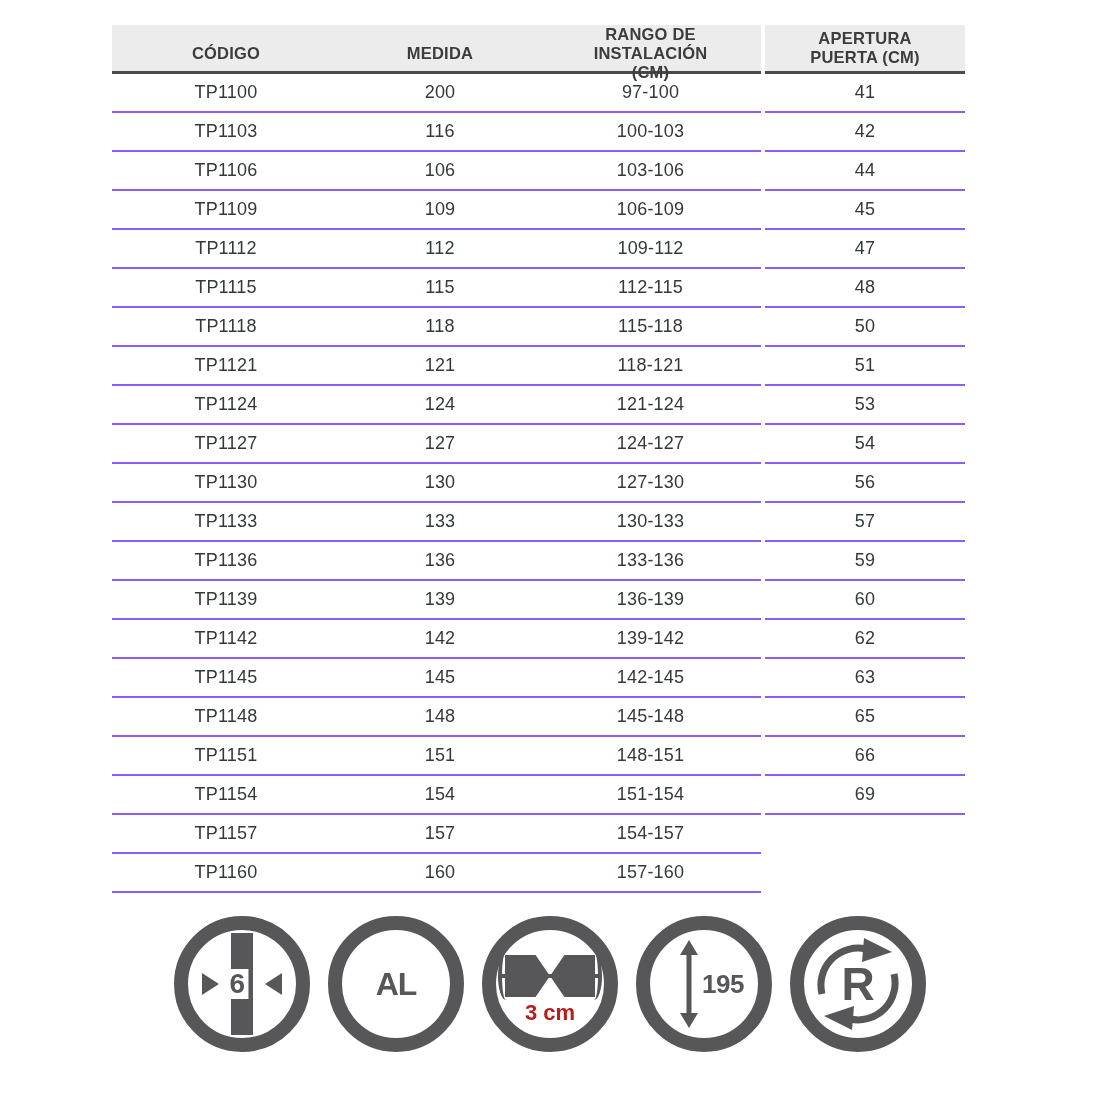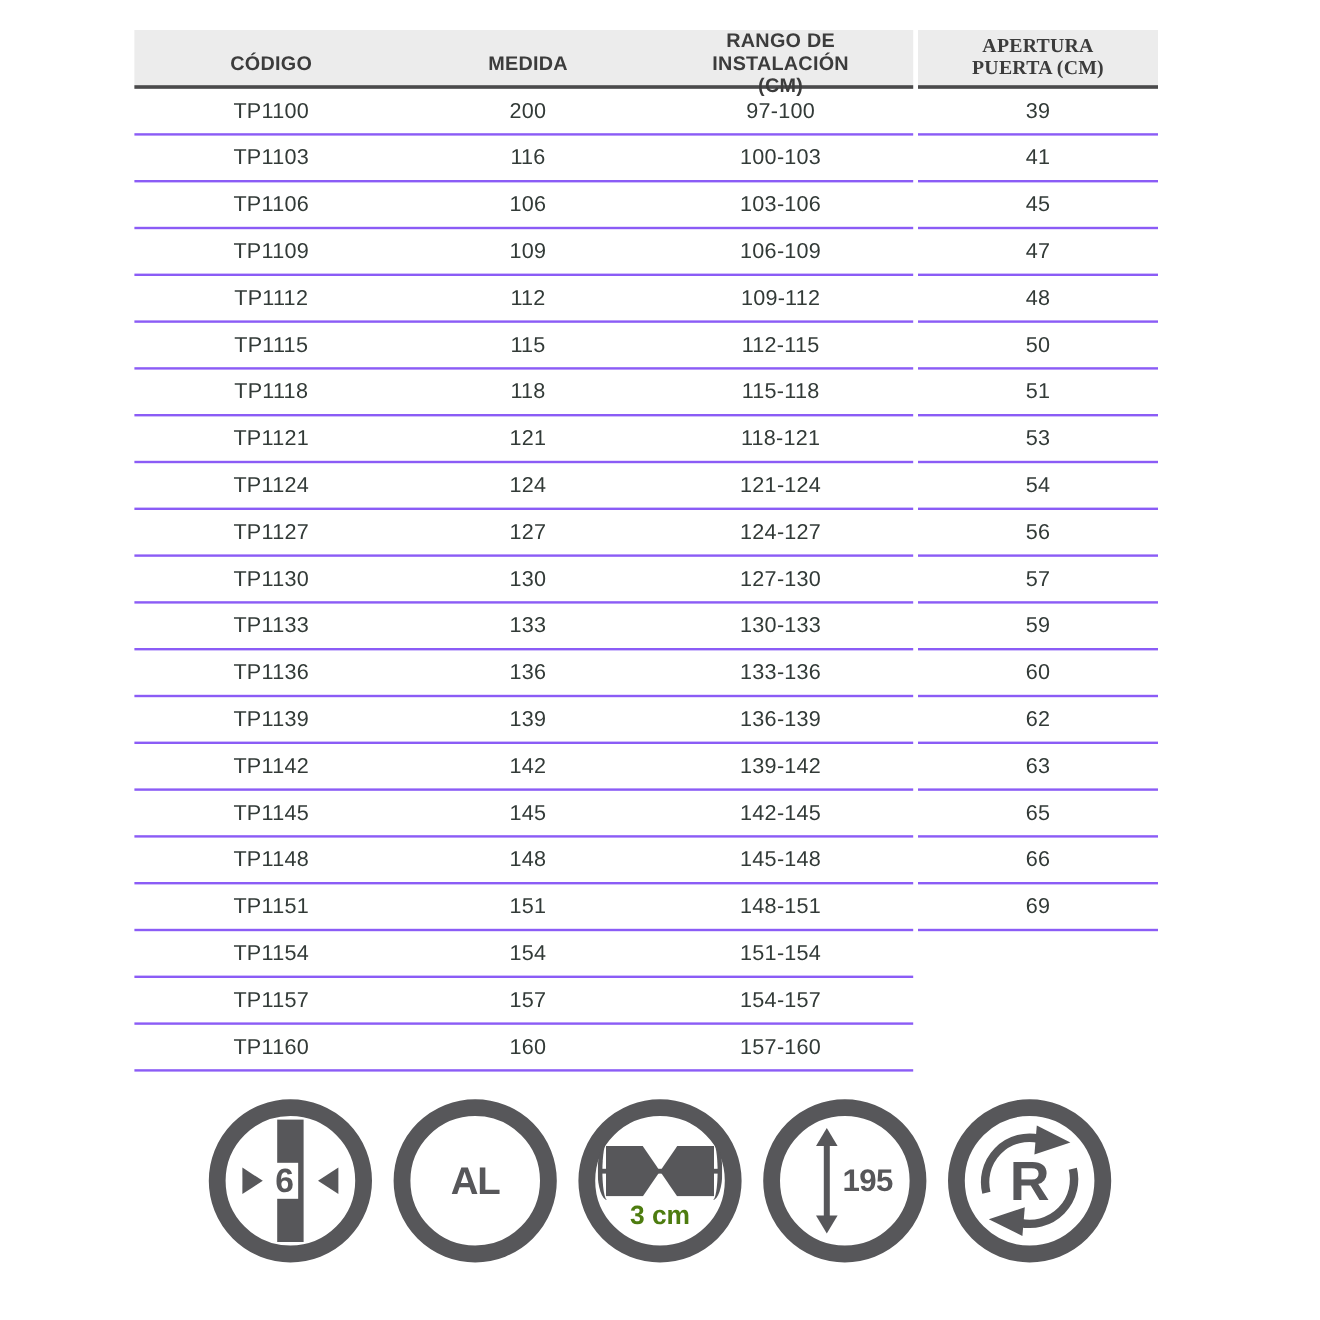--- a/index.html
+++ b/index.html
@@ -13,21 +13,21 @@
     position:absolute;left:112px;top:25px;width:853px;
     display:flex;gap:4px;
   }
   .tbl-left{width:649px;}
   .tbl-right{width:200px;}
   .thead{
     background:#ececec;height:46px;display:grid;align-items:center;
     border-bottom:3px solid #4a4a4b;
   }
   .tbl-left .thead{grid-template-columns:228px 200px 221px;}
-  .tbl-right .thead{grid-template-columns:200px;font-family:Liberation Serif, serif;}
+  .tbl-right .thead{grid-template-columns:200px;}
   .hcell{
     text-align:center;font-size:16.5px;font-weight:bold;color:#3c3c3c;
     line-height:1.15;letter-spacing:.2px;display:flex;align-items:center;justify-content:center;
   }
   .hcell span{display:inline-block;}
   .hcell .wrap-150{max-width:152px;}
   .hcell .wrap-120{max-width:122px;}
   .trow{
     height:37px;display:grid;align-items:center;
     border-bottom:2px solid #8b5cf6;
@@ -68,21 +68,21 @@
   
   .ext-line{position:absolute;left:4px;right:4px;top:44px;height:4px;background:#57575a;}
   .ext-tick{position:absolute;top:22px;width:12px;height:48px;border-left:4px solid #57575a;border-radius:50% 0 0 50%;}
   .ext-tick.left{left:2px;}
   .ext-tick.right{right:2px;transform:scaleX(-1);}
   .ext-block{position:absolute;top:25px;height:42px;width:45px;background:#57575a;}
   .ext-block.left{left:9px;clip-path:polygon(0 0,68% 0,100% 50%,68% 100%,0 100%);}
   .ext-block.right{left:54px;clip-path:polygon(0 50%,32% 0,100% 0,100% 100%,32% 100%);}
   .ext-label{
     position:absolute;left:0;right:0;top:70px;text-align:center;
-    font-size:22px;font-weight:bold;color:#4d7c0f;background:transparent;
+    font-size:22px;font-weight:bold;color:#b91c1c;background:transparent;
   }
   
   .h-arrow{position:absolute;left:31px;top:10px;width:16px;height:88px;}
   .h-arrow .shaft{position:absolute;left:50%;top:10px;bottom:10px;width:5px;transform:translateX(-50%);background:#57575a;}
   .h-arrow .head{position:absolute;left:50%;width:0;height:0;border-left:9px solid transparent;border-right:9px solid transparent;}
   .h-arrow .head.up{top:0;transform:translateX(-50%);border-bottom:15px solid #57575a;}
   .h-arrow .head.down{bottom:0;transform:translateX(-50%);border-top:15px solid #57575a;}
   .h-label{
     position:absolute;left:52px;top:50%;transform:translateY(-50%);
     font-size:26px;font-weight:bold;color:#57575a;letter-spacing:-.5px;text-align:right;
@@ -219,24 +219,27 @@
       </div>
   </div>
   <div class="tbl-right">
     <div class="thead">
       <div class="hcell">
         <span class="wrap-120">APERTURA PUERTA (CM)</span>
       </div>
     </div>
     <div>
         <div class="trow">
-          <div class="tcell">39</div>
-        </div>
-        <div class="trow">
           <div class="tcell">41</div>
+        </div>
+        <div class="trow">
+          <div class="tcell">42</div>
+        </div>
+        <div class="trow">
+          <div class="tcell">44</div>
         </div>
         <div class="trow">
           <div class="tcell">45</div>
         </div>
         <div class="trow">
           <div class="tcell">47</div>
         </div>
         <div class="trow">
           <div class="tcell">48</div>
         </div>

